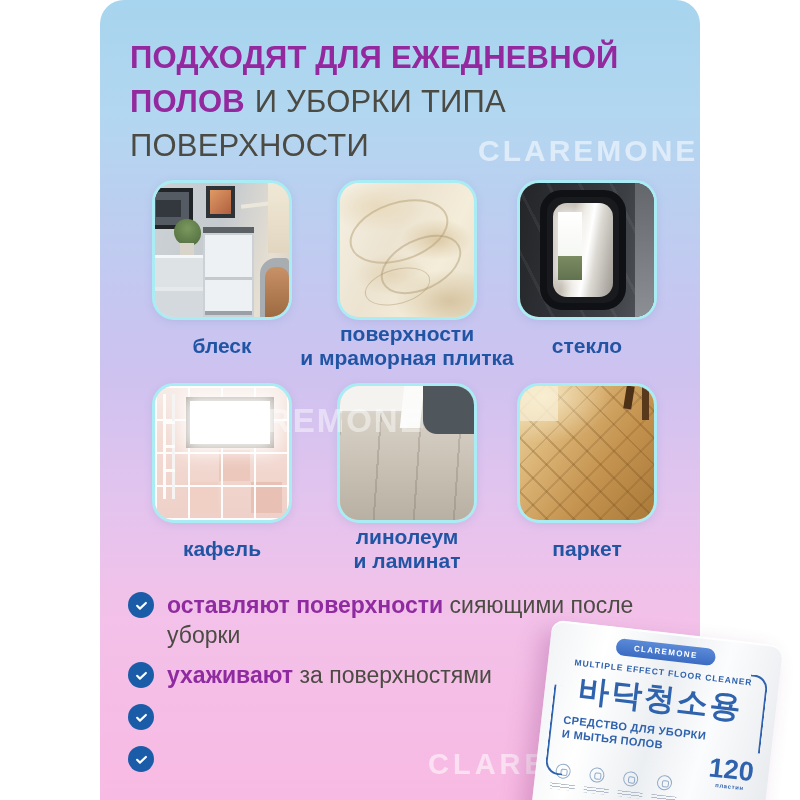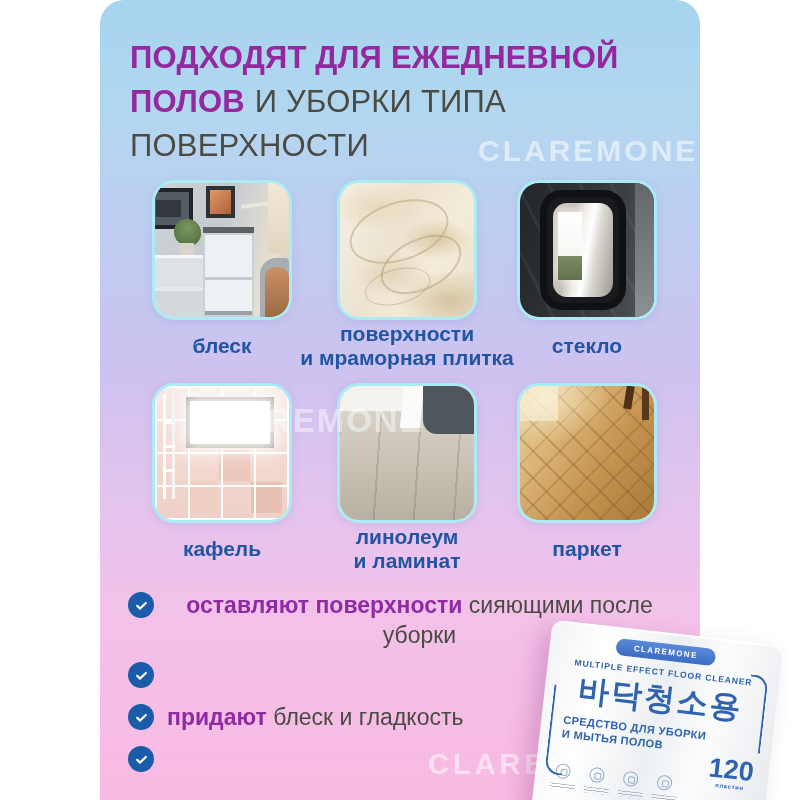--- a/index.html
+++ b/index.html
@@ -106,21 +106,21 @@
   .lab-r1 { top:320px; }  .lab-r2 { top:523px; }
   .lab-c1 { left:22px;  width:200px; }
   .lab-c2 { left:187px; width:240px; }
   .lab-c3 { left:387px; width:200px; }
   
   .bullet { position:absolute; left:28px; width:545px; display:flex; gap:13px; align-items:flex-start; z-index:3; }
   .b1 { top:590px; } .b2 { top:660px; } .b3 { top:702px; } .b4 { top:744px; }
   .check { flex:0 0 auto; width:26px; height:26px; margin-top:2px; border-radius:50%;
            background:#1a5ca8; display:flex; align-items:center; justify-content:center; }
   .check svg { width:15px; height:15px; }
-  .b-text { font-size:23px; line-height:30px; max-width:505px;text-align:center; }
+  .b-text { font-size:23px; line-height:30px; max-width:505px; }
   .b-accent { color:#8f2ba0; font-weight:800; }
   .b-rest { color:#4b4a43; font-weight:500; margin-left:.28em; }
   
   .package { position:absolute; left:540px; top:632px; width:232px; height:212px; z-index:10;
     transform:rotate(6.5deg); border-radius:12px;
     background:linear-gradient(100deg,#f1f3f5 0%,#ffffff 22%,#eceff2 48%,#fbfcfd 68%,#e6e9ed 100%);
     box-shadow:-10px 10px 22px rgba(150,70,140,.30), inset 0 2px 0 rgba(255,255,255,.9); }
   .pk-pill { margin:11px auto 0; width:100px; height:17px; border-radius:9px;
     background:linear-gradient(180deg,#5b8ad8,#3b6cc2); color:#fff; font-size:8px; font-weight:700;
     letter-spacing:1.4px; display:flex; align-items:center; justify-content:center; }
@@ -249,28 +249,28 @@
           </svg>
         </span>
       <span class="b-text"><span class="b-accent">оставляют поверхности</span><span class="b-rest">сияющими после уборки</span></span>
     </div>
     <div class="bullet b2">
       <span class="check">
           <svg viewBox="0 0 24 24">
             <path d="M5 12.5l4.5 4.5L19 8" stroke="#ffffff" stroke-width="3.4" fill="none" stroke-linecap="round" stroke-linejoin="round"></path>
           </svg>
         </span>
+      <span class="b-text"><span class="b-accent">ухаживают</span><span class="b-rest">за поверхностями</span></span>
     </div>
     <div class="bullet b3">
       <span class="check">
           <svg viewBox="0 0 24 24">
             <path d="M5 12.5l4.5 4.5L19 8" stroke="#ffffff" stroke-width="3.4" fill="none" stroke-linecap="round" stroke-linejoin="round"></path>
           </svg>
         </span>
-      <span class="b-text"><span class="b-accent">придают</span><span class="b-rest">блеск и гладкость</span></span>
     </div>
     <div class="bullet b4">
       <span class="check">
           <svg viewBox="0 0 24 24">
             <path d="M5 12.5l4.5 4.5L19 8" stroke="#ffffff" stroke-width="3.4" fill="none" stroke-linecap="round" stroke-linejoin="round"></path>
           </svg>
         </span>
     </div>
 
     <div class="wm wm-bottom">CLAREMONE</div>

